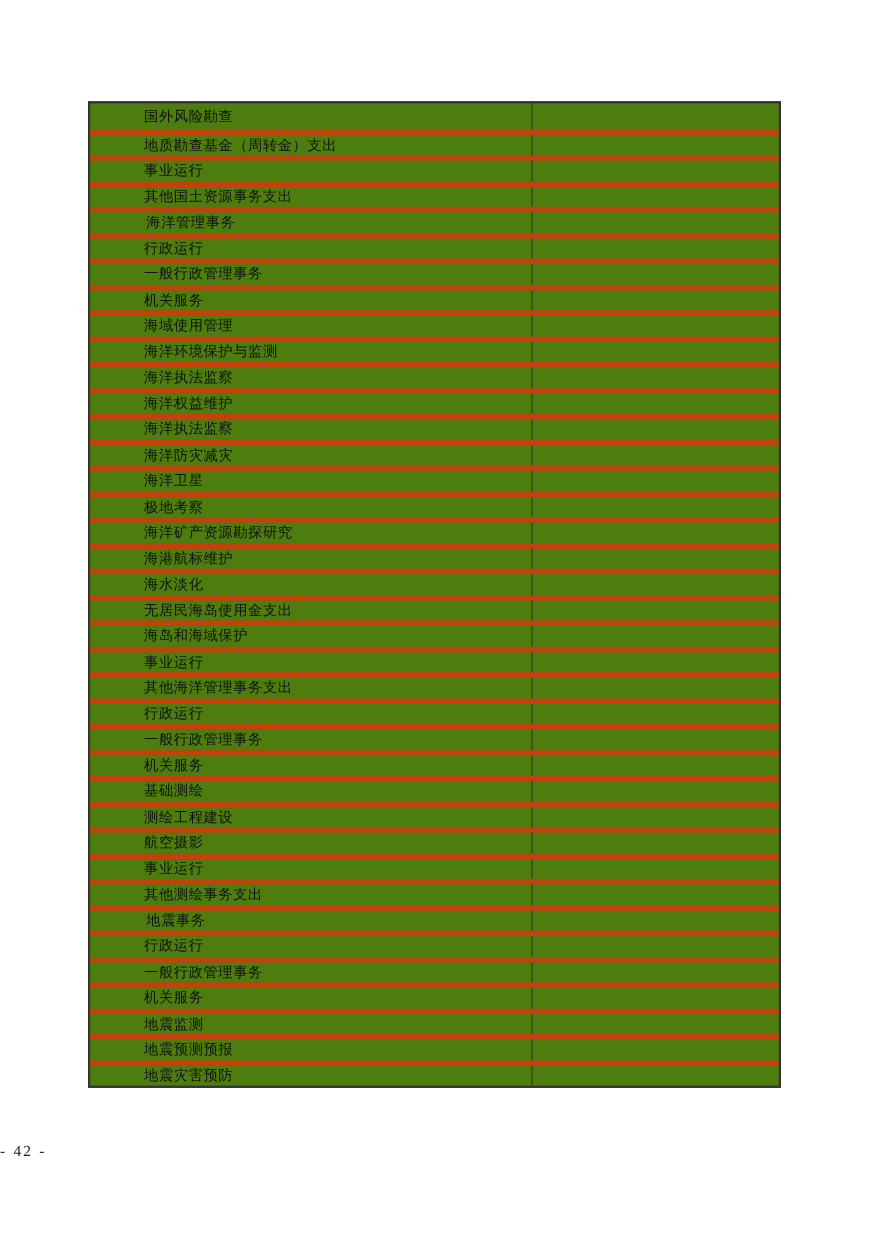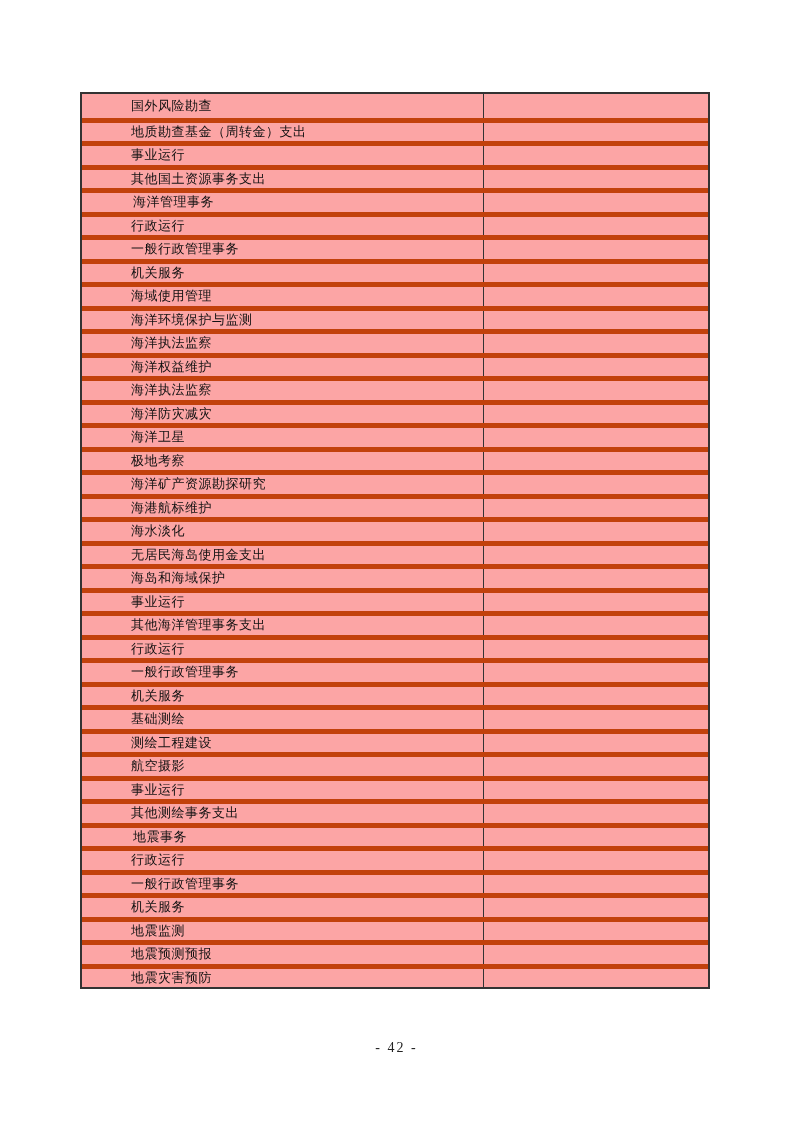--- a/index.html
+++ b/index.html
@@ -16,21 +16,21 @@
     color: #111111;
     overflow: hidden;
   }
   .budget-table {
     position: absolute;
     left: 80px;
     top: 92px;
     width: 630px;
     box-sizing: border-box;
     border: 2px solid #333333;
-    background: #fca5a5;
+    background: #4d7c0f;
   }
   .row {
     display: flex;
     height: 23.5px;
     box-sizing: border-box;
     border-top: 5px solid #c2410c;
   }
   .row:first-child {
     border-top: none;
   }
@@ -50,21 +50,21 @@
   .row.level-2 .cell.label { padding-left: 49px; }
   .cell.value {
     flex: 1;
     border-left: 1px solid #333333;
   }
   .page-number {
     position: absolute;
     left: 0;
     right: 0;
     top: 1040px;
-    text-align: center;
+    text-align: left;
     font-size: 14px;
     letter-spacing: 2px;
     color: #222222;
   }
 </style>
 </head>
 <body>
 
 <div class="page">
   <div class="budget-table" id="budget-table">

